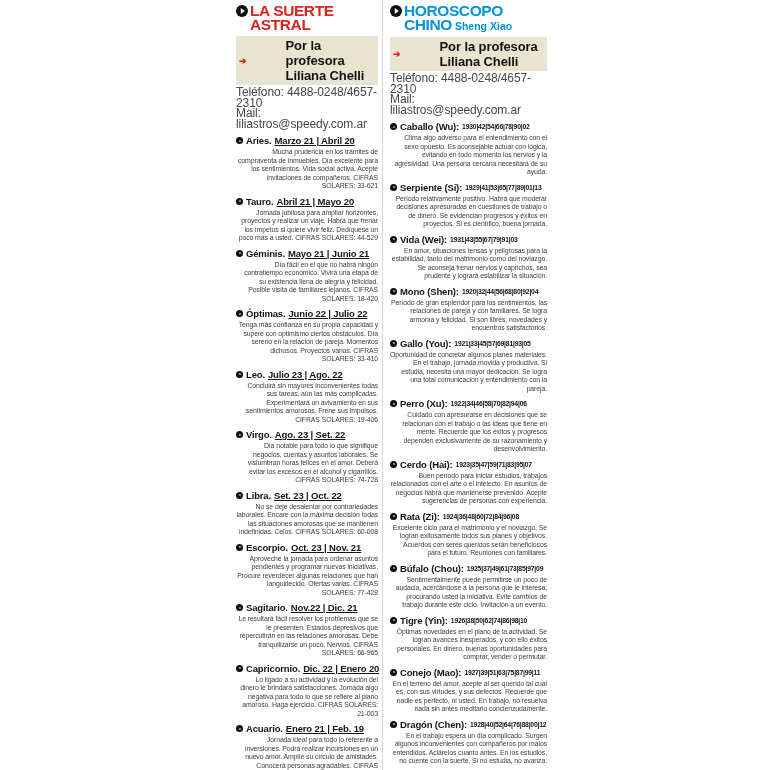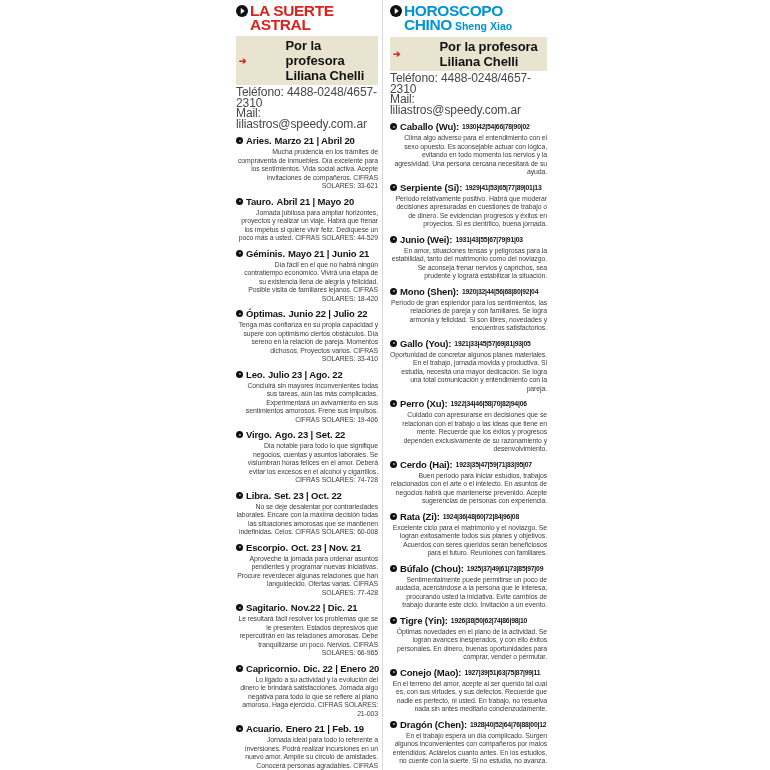--- a/index.html
+++ b/index.html
@@ -32,21 +32,21 @@
   .byline-arrow { color:var(--accent-red,#d9231d); font-weight:bold; font-size:9px; line-height:8px; }
   .byline-text { font-weight:bold; font-size:13px; color:#121212; letter-spacing:-0.1px;padding-left:36px; }
 
   .contact { font-size:12px; line-height:10.5px; color:#474747; letter-spacing:-0.1px; }
   .contact-block { margin-bottom:6px; }
 
   .sign { margin-bottom:5px;text-align:right; }
   .sign-head { display:flex; align-items:center; gap:3px; font-size:9.5px; font-weight:bold;
                color:#141414; letter-spacing:-0.15px; margin-bottom:2px; white-space:nowrap; }
   .sign-name { font-weight:bold; }
-  .sign-dates { font-weight:bold; }
+  .sign-dates { font-weight:bold;text-decoration:underline; }
   .sign-numbers { font-size:6.8px; font-weight:bold; letter-spacing:-0.2px; }
   .sign-body { font-size:6.9px; line-height:8.5px; color:#3d3d3d; letter-spacing:-0.1px; }
 </style>
 </head>
 <body>
 
 <div class="page">
   <div class="divider"></div>
 
   <div class="col col-left">
@@ -196,21 +196,21 @@
           <h3 class="sign-head">
             <span class="play-icon sm"></span>
             <span class="sign-name">Serpiente (Si):</span>
             <span class="sign-numbers">1929|41|53|65|77|89|01|13</span>
           </h3>
           <p class="sign-body">Período relativamente positivo. Habrá que moderar decisiones apresuradas en cuestiones de trabajo o de dinero. Se evidencian progresos y éxitos en proyectos. Si es científico, buena jornada.</p>
         </section>
         <section class="sign">
           <h3 class="sign-head">
             <span class="play-icon sm"></span>
-            <span class="sign-name">Junio (Wei):</span>
+            <span class="sign-name">Vida (Wei):</span>
             <span class="sign-numbers">1931|43|55|67|79|91|03</span>
           </h3>
           <p class="sign-body">En amor, situaciones tensas y peligrosas para la estabilidad, tanto del matrimonio como del noviazgo. Se aconseja frenar nervios y caprichos, sea prudente y logrará estabilizar la situación.</p>
         </section>
         <section class="sign">
           <h3 class="sign-head">
             <span class="play-icon sm"></span>
             <span class="sign-name">Mono (Shen):</span>
             <span class="sign-numbers">1920|32|44|56|68|80|92|04</span>
           </h3>

